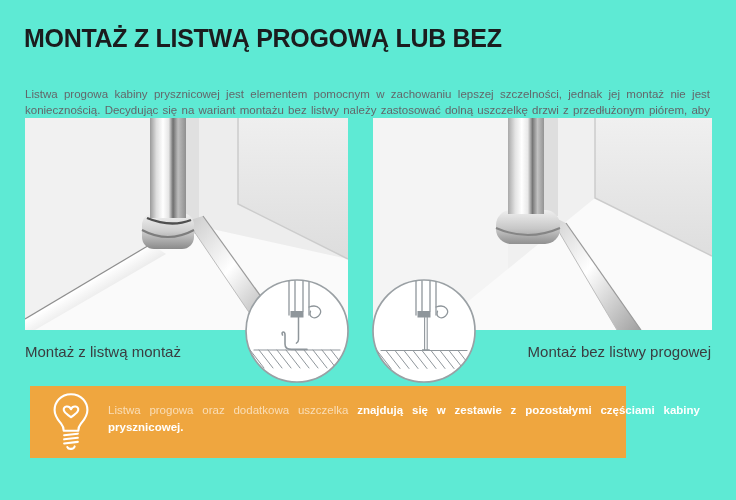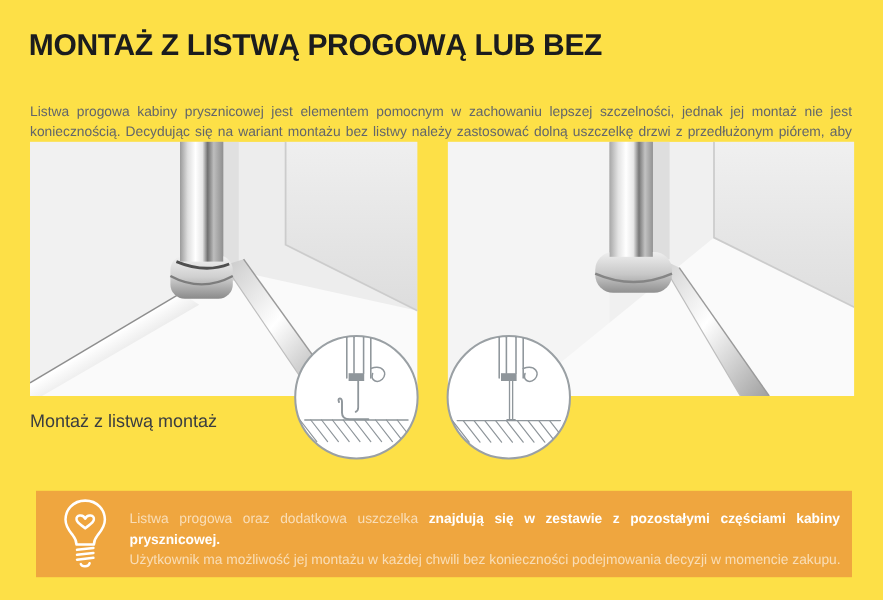--- a/index.html
+++ b/index.html
@@ -1,17 +1,17 @@
 <!DOCTYPE html>
 <html><head>
 <meta charset="utf-8">
 <style>
   html,body{margin:0;padding:0;background:#ffffff;}
   .stage{
-    position:relative;width:736px;height:500px;overflow:hidden;background:#fde047;
+    position:relative;width:736px;height:500px;overflow:hidden;background:#5eead4;
     font-family:"Liberation Sans","DejaVu Sans",sans-serif;
   }
   .title{
     position:absolute;left:24px;top:6px;width:690px;
     font-size:25px;font-weight:700;letter-spacing:-0.3px;color:#1b1c1e;line-height:30px;
   }
   .intro{
     position:absolute;left:25px;top:50px;width:685px;
     font-size:11.5px;line-height:16px;color:#63666a;text-align:justify;margin-top:36px;
   }
@@ -21,21 +21,21 @@
   .photo-right{left:373px;width:339px;}
   .caption{
     position:absolute;top:343px;font-size:15px;color:#3a3d40;line-height:18px;
   }
   .caption-left{left:25px;}
   .caption-right{right:25px;text-align:right;}
   .diagram{position:absolute;width:106px;height:106px;top:278px;z-index:5;}
   .diagram-left{left:244px;}
   .diagram-right{left:371px;}
   .note-banner{
-    position:absolute;left:30px;top:409px;width:680px;height:72px;
+    position:absolute;left:30px;top:386px;width:596px;height:72px;
     background:#EFA63F;z-index:2;
   }
   .bulb{position:absolute;left:18px;top:5px;width:46px;height:62px;}
   .note-text{
     position:absolute;left:78px;top:16px;width:592px;
     font-size:11.5px;line-height:17px;color:rgba(255,255,255,0.62);
   }
   .note-line1{text-align:justify;text-align-last:justify;}
   .note-line1 .b{font-weight:700;color:#ffffff;}
   .note-line2{white-space:nowrap;}
@@ -201,31 +201,31 @@
           <path d="M60,72.5 L74,90.5"></path>
             <path d="M69,72.5 L83,90.5"></path>
             <path d="M78,72.5 L92,90.5"></path>
           <path d="M87,72.5 L101,90.5"></path>
         </g>
       </g>
     </svg>
   </div>
 
   <div class="caption caption-left">Montaż z listwą montaż</div>
+  <div class="caption caption-right">Montaż bez listwy progowej</div>
 
   <div class="note-banner">
     <svg class="bulb" viewBox="0 0 50 68">
       <g fill="none" stroke="#ffffff" stroke-width="2.3" stroke-linecap="round" stroke-linejoin="round">
         <path d="M25,3.5 C13.5,3.5 7,12.5 7,20.8 C7,27.6 10.8,31.6 13.8,35.3 C15.9,37.9 17,40.6 17,43.6 L33,43.6 C33,40.6 34.1,37.9 36.2,35.3 C39.2,31.6 43,27.6 43,20.8 C43,12.5 36.5,3.5 25,3.5 Z"></path>
         <path d="M25,20 C23.1,15.4 16.2,16.4 17.1,21 C17.8,24.4 22,26 25,28.8 C28,26 32.2,24.4 32.9,21 C33.8,16.4 26.9,15.4 25,20 Z"></path>
         <path d="M17.5,48.5 L32.5,46.8"></path>
         <path d="M17.5,53 L32.5,51.3"></path>
         <path d="M17.5,57.5 L32.5,55.8"></path>
         <path d="M21,61.5 C22,64.3 28,64.3 29,60.8"></path>
       </g>
     </svg>
     <div class="note-text">
       <div class="note-line1"><span>Listwa progowa oraz dodatkowa uszczelka</span> <span class="b">znajdują się w zestawie z pozostałymi częściami kabiny prysznicowej.</span></div>
-      <div class="note-line2">Użytkownik ma możliwość jej montażu w każdej chwili bez konieczności podejmowania decyzji w momencie zakupu.</div>
     </div>
   </div>
 
 </div>
 
 </body></html>

